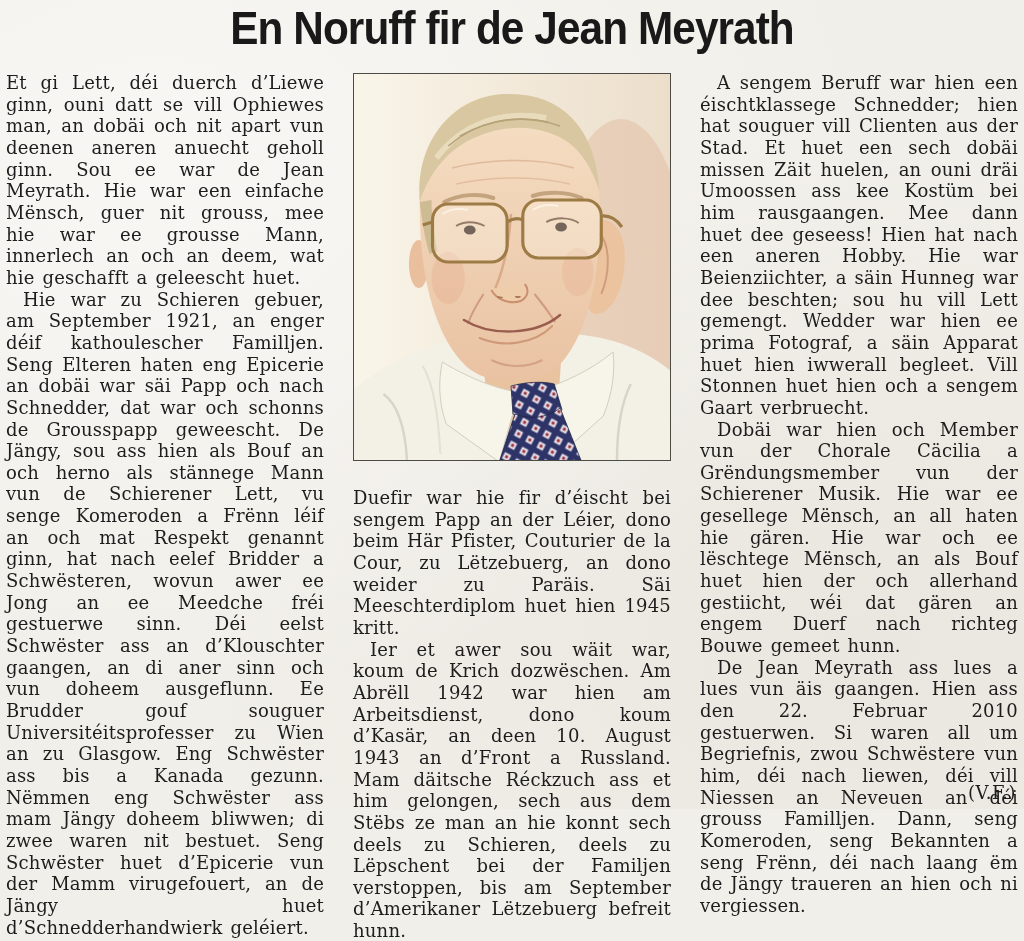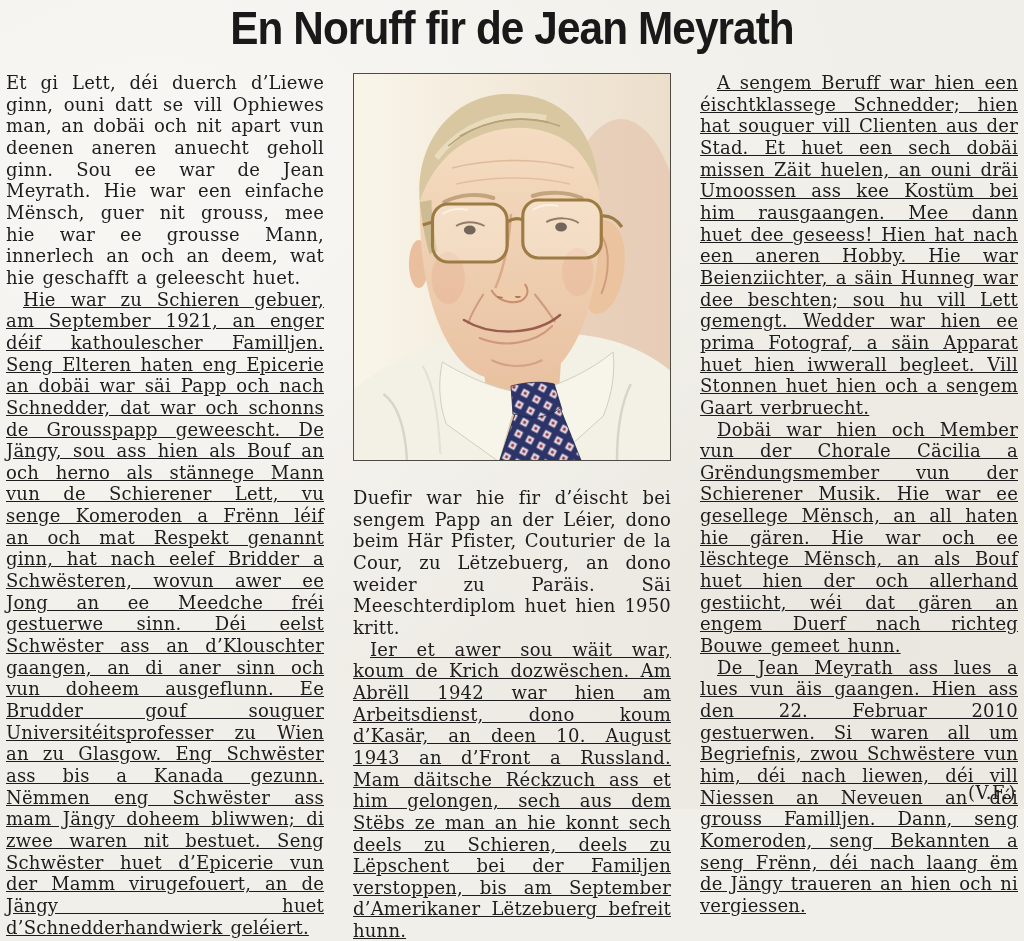--- a/index.html
+++ b/index.html
@@ -32,21 +32,21 @@
   .col{
     position:relative;flex:1 1 0;min-width:0;height:100%;
   }
   .col p.para{
     margin:0;
     font-size:18px;line-height:21.65px;
     letter-spacing:.2px;word-spacing:2px;
     text-align:justify;
     hyphens:auto;
   }
-  .col p.para.indent{text-indent:17px;text-decoration:underline;}
+  .col p.para.indent{text-indent:17px;}
   figure.photo{
     margin:1px 0 26px 0;
     width:100%;height:388px;box-sizing:border-box;
     border:1px solid #4e4a44;
     background:#f4ecdb;
   }
   figure.photo svg{display:block;width:100%;height:100%;}
   .byline{
     position:absolute;right:2px;bottom:3px;
     font-size:18px;line-height:21.65px;letter-spacing:.5px;
@@ -151,21 +151,21 @@
             <rect x="172" y="126" width="80" height="58" rx="16"></rect>
             <path d="M156,148 C162,144 168,144 172,146" fill="none"></path>
             <path d="M80,148 L70,151" fill="none"></path>
             <path d="M252,142 C262,141 268,146 273,153" fill="none"></path>
             <path d="M90,140 C98,135 108,134 116,136" fill="none" stroke="#fdf8ee" stroke-width="2" opacity=".7"></path>
             <path d="M182,136 C190,131 200,130 208,132" fill="none" stroke="#fdf8ee" stroke-width="2" opacity=".7"></path>
           </g>
         </svg>
       </figure>
       <div>
-          <p class="para">Duefir war hie fir d’éischt bei sengem Papp an der Léier, dono beim Här Pfister, Couturier de la Cour, zu Lëtzebuerg, an dono weider zu Paräis. Säi Meeschterdiplom huet hien 1950 kritt.</p>
+          <p class="para">Duefir war hie fir d’éischt bei sengem Papp an der Léier, dono beim Här Pfister, Couturier de la Cour, zu Lëtzebuerg, an dono weider zu Paräis. Säi Meeschterdiplom huet hien 1945 kritt.</p>
           <p class="para indent">Ier et awer sou wäit war, koum de Krich dozwëschen. Am Abrëll 1942 war hien am Arbeitsdienst, dono koum d’Kasär, an deen 10. August 1943 an d’Front a Russland. Mam däitsche Réckzuch ass et him gelongen, sech aus dem Stëbs ze man an hie konnt sech deels zu Schieren, deels zu Lëpschent bei der Familjen verstoppen, bis am September d’Amerikaner Lëtzebuerg befreit hunn.</p>
         </div>
     </div>
 
     <div class="col">
       <div>
           <p class="para indent">A sengem Beruff war hien een éischtklassege Schnedder; hien hat souguer vill Clienten aus der Stad. Et huet een sech dobäi missen Zäit huelen, an ouni dräi Umoossen ass kee Kostüm bei him rausgaangen. Mee dann huet dee geseess! Hien hat nach een aneren Hobby. Hie war Beienziichter, a säin Hunneg war dee beschten; sou hu vill Lett gemengt. Wedder war hien ee prima Fotograf, a säin Apparat huet hien iwwerall begleet. Vill Stonnen huet hien och a sengem Gaart verbruecht.</p>
           <p class="para indent">Dobäi war hien och Member vun der Chorale Cäcilia a Grëndungsmember vun der Schierener Musik. Hie war ee gesellege Mënsch, an all haten hie gären. Hie war och ee lëschtege Mënsch, an als Bouf huet hien der och allerhand gestiicht, wéi dat gären an engem Duerf nach richteg Bouwe gemeet hunn.</p>
           <p class="para indent">De Jean Meyrath ass lues a lues vun äis gaangen. Hien ass den 22. Februar 2010 gestuerwen. Si waren all um Begriefnis, zwou Schwëstere vun him, déi nach liewen, déi vill Niessen an Neveuen an déi grouss Familljen. Dann, seng Komeroden, seng Bekannten a seng Frënn, déi nach laang ëm de Jängy traueren an hien och ni vergiessen.</p>
         </div>

